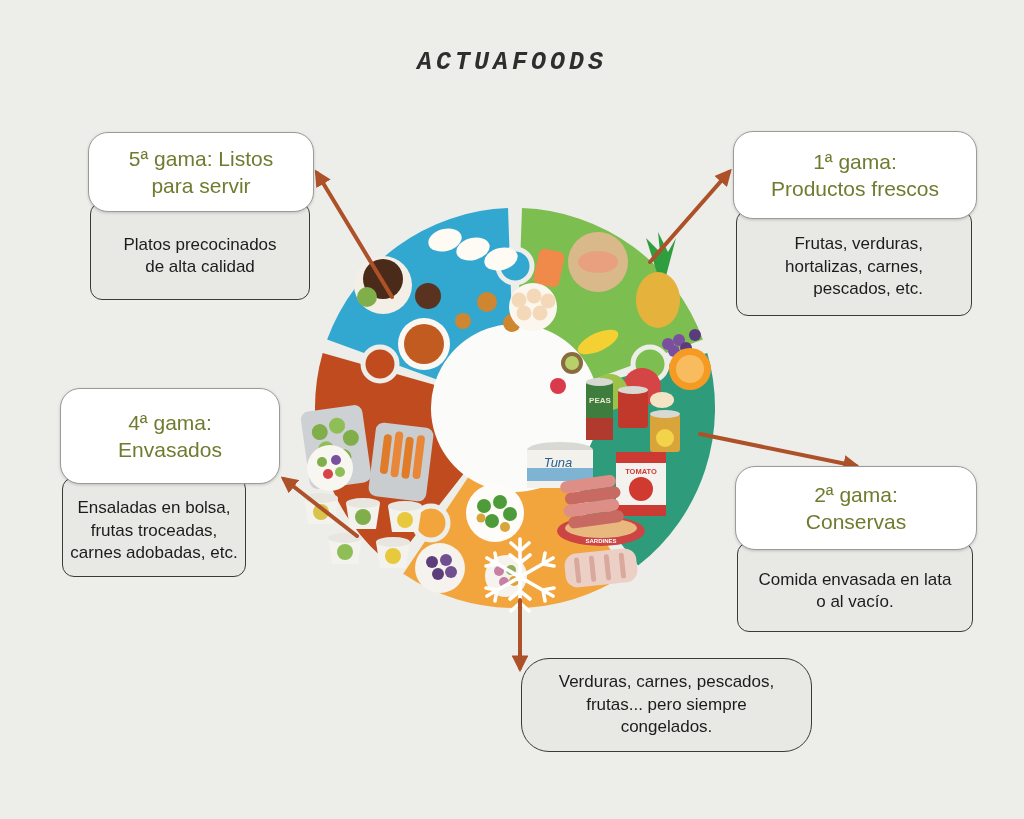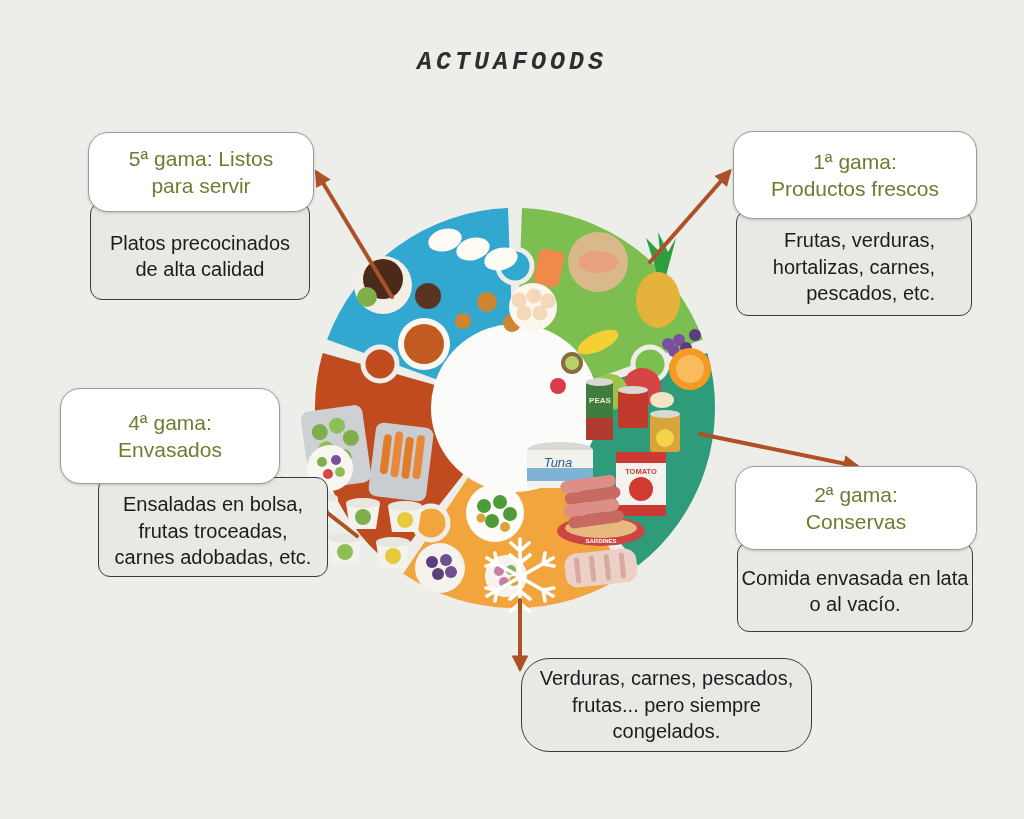--- a/index.html
+++ b/index.html
@@ -27,21 +27,21 @@
     box-shadow:0 1px 3px rgba(0,0,0,.18);
   }
   .desc-box{
     position:absolute;z-index:2;
     background:var(--desc-bg,#E8E8E5);
     border:1.5px solid var(--desc-border,#3A3A38);
     border-radius:12px;
     display:flex;align-items:center;justify-content:center;
     text-align:center;white-space:pre-line;
     color:var(--desc-text,#1C1C1C);
-    font-size:20px;line-height:1.32;
+    font-size:17px;line-height:1.32;
     box-sizing:border-box;
   }
 </style>
 </head>
 <body>
 
 <div class="canvas">
 
   <div class="page-title">ACTUAFOODS</div>
 
@@ -229,21 +229,21 @@
 de alta calidad</div>
   <div class="title-box" style="left:88px;top:132px;width:224px;height:78px;">5ª gama: Listos
 para servir</div>
 
   <div class="desc-box" style="left:736px;top:210px;width:236px;height:106px;padding-top:8px;text-align:right;">Frutas, verduras,
 hortalizas, carnes,
 pescados, etc.</div>
   <div class="title-box" style="left:733px;top:131px;width:242px;height:86px;">1ª gama:
 Productos frescos</div>
 
-  <div class="desc-box" style="left:62px;top:477px;width:230px;height:100px;padding-top:8px;margin-left:36px;">Ensaladas en bolsa,
+  <div class="desc-box" style="left:62px;top:477px;width:184px;height:100px;padding-top:8px;">Ensaladas en bolsa,
 frutas troceadas,
 carnes adobadas, etc.</div>
   <div class="title-box" style="left:60px;top:388px;width:218px;height:94px;">4ª gama:
 Envasados</div>
 
   <div class="desc-box" style="left:737px;top:542px;width:236px;height:90px;padding-top:8px;">Comida envasada en lata
 o al vacío.</div>
   <div class="title-box" style="left:735px;top:466px;width:240px;height:82px;">2ª gama:
 Conservas</div>
 

